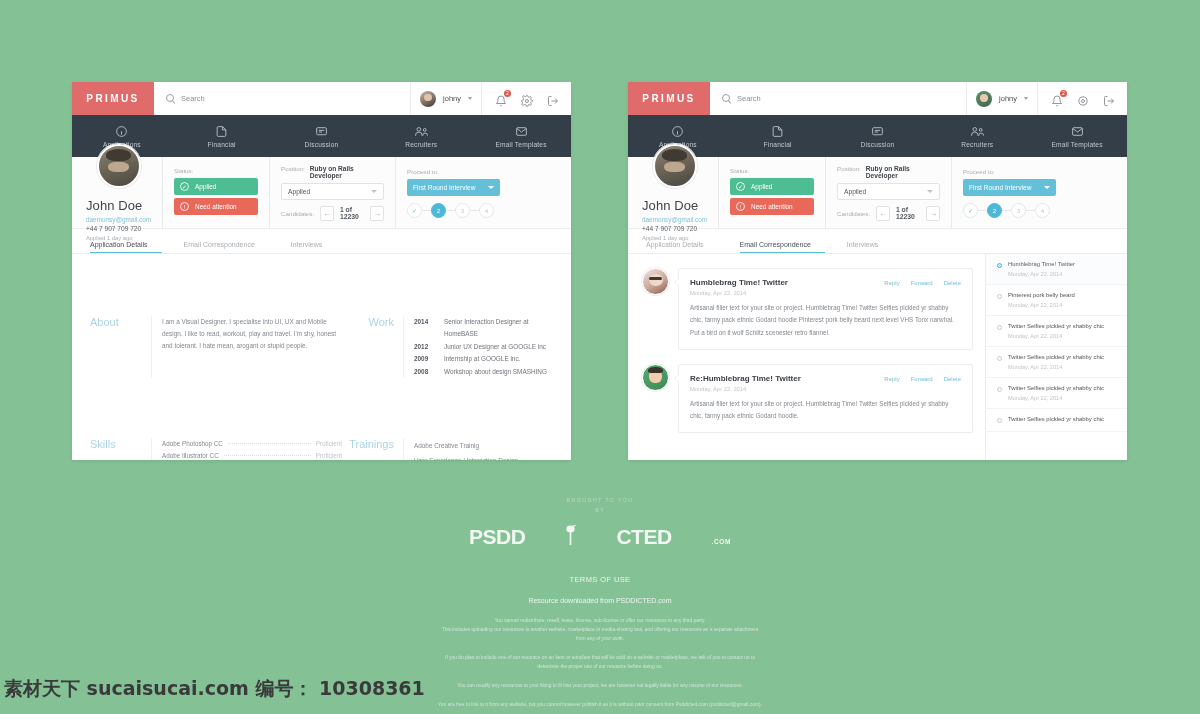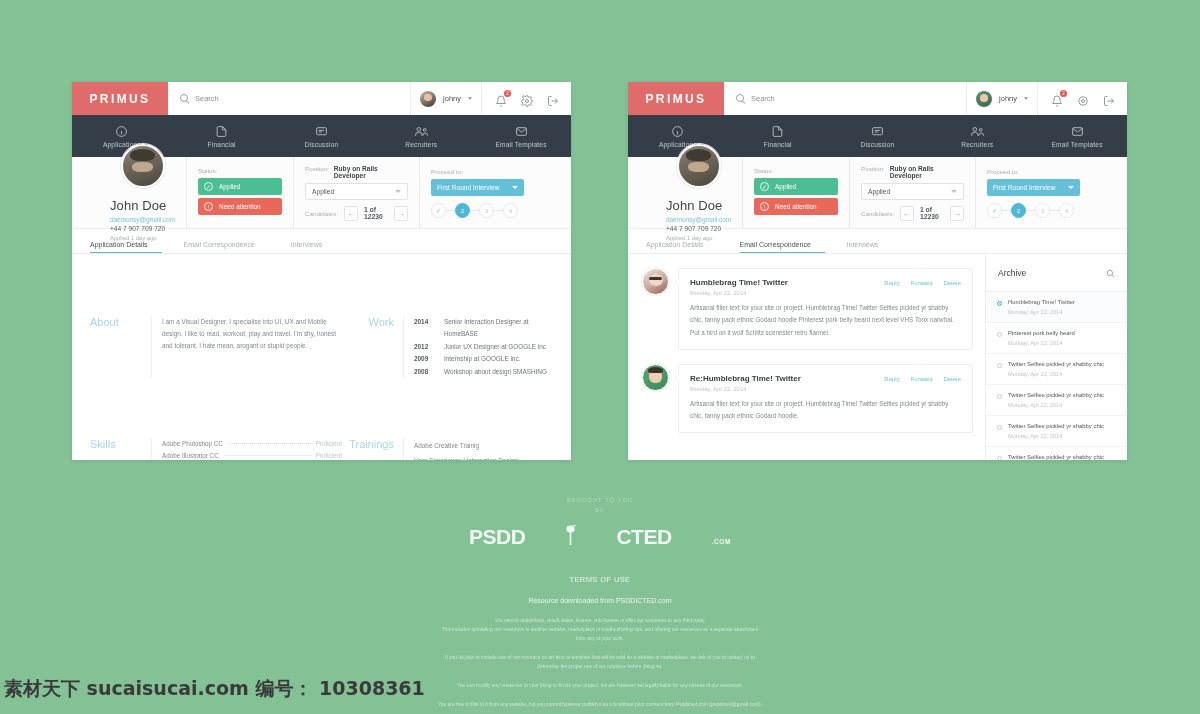--- a/index.html
+++ b/index.html
@@ -17,23 +17,23 @@
     background: #fff;
     box-shadow: 0 1px 4px rgba(0,0,0,0.10);
     overflow: hidden;
   }
   #panel-left  { left: 72px;  top: 82px; width: 499px; height: 378px; }
   #panel-right { left: 628px; top: 82px; width: 499px; height: 378px; }
 
   
   .topbar { display: flex; height: 33px; background: #fff; align-items: stretch; }
   .brand {
-    width: 96px; background: #e06b6b; color: #fff;
+    width: 82px; background: #e06b6b; color: #fff;
     display: flex; align-items: center; justify-content: center;
-    font-size: 12px; letter-spacing: 2.4px; font-weight: 600;
+    font-size: 10px; letter-spacing: 2.4px; font-weight: 600;
   }
   .searchwrap {
     flex: 1; display: flex; align-items: center; gap: 6px;
     padding-left: 12px; border-right: 1px solid #ececec;
   }
   .searchwrap .mag { width: 9px; height: 9px; position: relative; display:block; }
   .searchwrap .mag::before {
     content: ""; position: absolute; left:0; top:0; width: 6px; height: 6px;
     border: 1.1px solid #9aa0a6; border-radius: 50%;
   }
@@ -66,21 +66,21 @@
   .navitem svg { display: block; }
 
   
   .profile {
     display: flex; align-items: stretch; background: #fcfcfc;
     border-bottom: 1px solid #ededed; height: 72px; padding: 0 8px;
   }
   .pcell { display: flex; flex-direction: column; justify-content: center; padding: 0 11px; }
   .pcell + .pcell { border-left: 1px solid #eaeaea; }
 
-  .idcell { display: flex; align-items: center; gap: 10px; padding-left: 6px; margin-left: 24px; }
+  .idcell { display: flex; align-items: center; gap: 10px; padding-left: 6px; }
   .avatar-lg {
     width: 44px; height: 44px; border-radius: 50%; overflow: hidden;
     border: 2px solid #fff; box-shadow: 0 0 0 1px #e8e8e8; flex: none; position: relative;
   }
   .pname { font-size: 13px; color: #3f444a; font-weight: 400; letter-spacing: .1px; }
   .pmail { font-size: 6.4px; color: #7ec4d8; margin-top: 3px; }
   .pphone { font-size: 6.6px; color: #5c6166; margin-top: 2px; }
   .pwhen { font-size: 5.8px; color: #a9aeb3; margin-top: 3px; }
 
   .caption { font-size: 6.2px; color: #a9aeb3; margin-bottom: 4px; }
@@ -629,29 +629,20 @@
               </span>
             </div>
             <div class="bub-date">Monday, Apr 22, 2014</div>
             <div class="bub-body">Artisanal filler text for your site or project.   Humblebrag Time!  Twitter Selfies pickled yr shabby chic, fanny pack ethnic Godard hoodie.</div>
           </div>
         </div>
 
       </div>
 
       <div class="archive">
-        <div class="arc-head">
-          <span class="arc-title">Archive</span>
-          <span>
-            <svg width="9" height="9" viewBox="0 0 24 24" fill="none" stroke="#8a9097" stroke-width="2.2">
-                <circle cx="10.5" cy="10.5" r="7"></circle>
-                <path d="M16 16l5 5"></path>
-              </svg>
-          </span>
-        </div>
         <div class="arc-item sel">
           <span class="arc-bullet"></span>
           <div>
               <div class="arc-sub">Humblebrag Time!  Twitter</div>
               <div class="arc-date">Monday, Apr 22, 2014</div>
             </div>
         </div>
         <div class="arc-item">
           <span class="arc-bullet"></span>
           <div>

